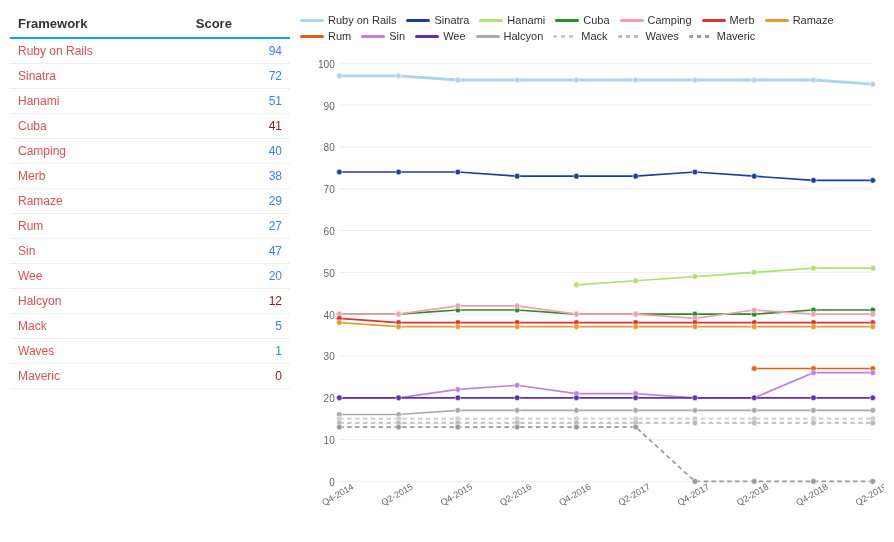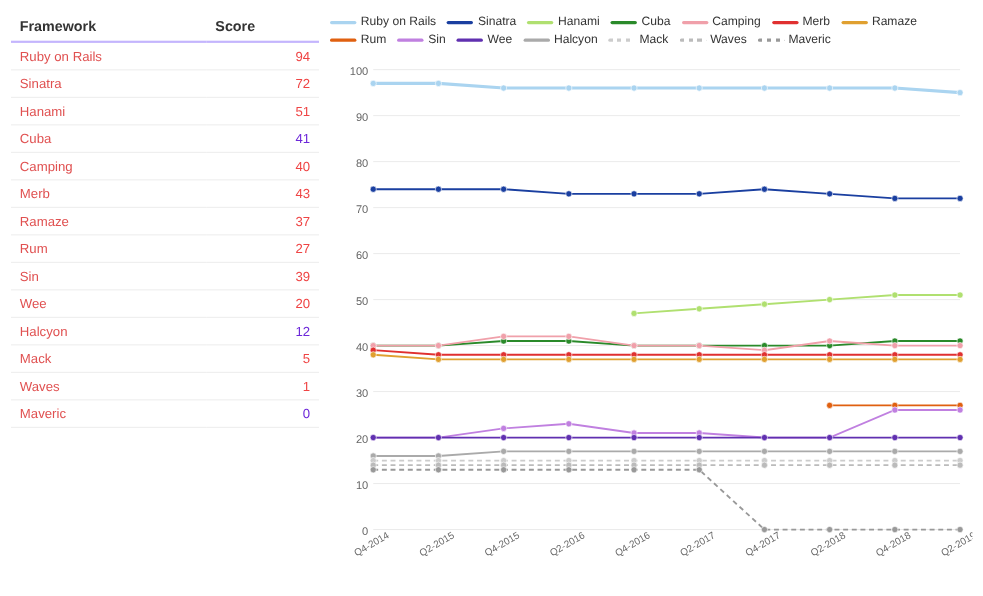--- a/index.html
+++ b/index.html
@@ -1,27 +1,27 @@
 <!DOCTYPE html>
 <html><head>
   <meta charset="utf-8">
   <style>
     * { box-sizing: border-box; margin: 0; padding: 0; }
     body { font-family: Arial, sans-serif; font-size: 12px; background: #fff; color: #333; width: 894px; height: 542px; overflow: hidden; }
     .container { display: flex; width: 894px; height: 542px; padding: 10px; gap: 10px; }
     .table-section { width: 280px; flex-shrink: 0; }
     .chart-section { flex: 1; display: flex; flex-direction: column; }
     table { width: 100%; border-collapse: collapse; }
-    thead th { text-align: left; font-weight: bold; color: #333; padding: 6px 8px; border-bottom: 2px solid #c4b5fd; font-size: 13px; }
+    thead th { text-align: left; font-weight: bold; color: #333; padding: 6px 8px; border-bottom: 2px solid #0ea5e9; font-size: 13px; }
     thead th:last-child { }
     tbody tr { border-bottom: 1px solid #eee; }
     tbody td { padding: 5px 8px; }
     .fw-name { color: #e05050; font-size: 12px; }
-    .fw-score { text-align: right; font-size: 12px; color: #ef4444; }
-    .fw-score.blue { color: #6d28d9; }
+    .fw-score { text-align: right; font-size: 12px; color: #3b82f6; }
+    .fw-score.blue { color: #7f1d1d; }
     .legend { display: flex; flex-wrap: wrap; gap: 4px 10px; margin-bottom: 6px; padding: 4px 0; font-size: 11px; }
     .legend-item { display: flex; align-items: center; gap: 4px; }
     .legend-line { width: 24px; height: 3px; display: inline-block; border-radius: 2px; }
     .chart-area { flex: 1; position: relative; }
     svg.chart { width: 100%; height: 100%; }
   </style>
 </head>
 <body>
 
 <div class="container">
@@ -49,33 +49,33 @@
           <tr>
     <td class="fw-name">Cuba</td>
     <td class="fw-score blue">41</td>
   </tr>
           <tr>
     <td class="fw-name">Camping</td>
     <td class="fw-score ">40</td>
   </tr>
           <tr>
     <td class="fw-name">Merb</td>
-    <td class="fw-score ">43</td>
+    <td class="fw-score ">38</td>
   </tr>
           <tr>
     <td class="fw-name">Ramaze</td>
-    <td class="fw-score ">37</td>
+    <td class="fw-score ">29</td>
   </tr>
           <tr>
     <td class="fw-name">Rum</td>
     <td class="fw-score ">27</td>
   </tr>
           <tr>
     <td class="fw-name">Sin</td>
-    <td class="fw-score ">39</td>
+    <td class="fw-score ">47</td>
   </tr>
           <tr>
     <td class="fw-name">Wee</td>
     <td class="fw-score ">20</td>
   </tr>
           <tr>
     <td class="fw-name">Halcyon</td>
     <td class="fw-score blue">12</td>
   </tr>
           <tr>

